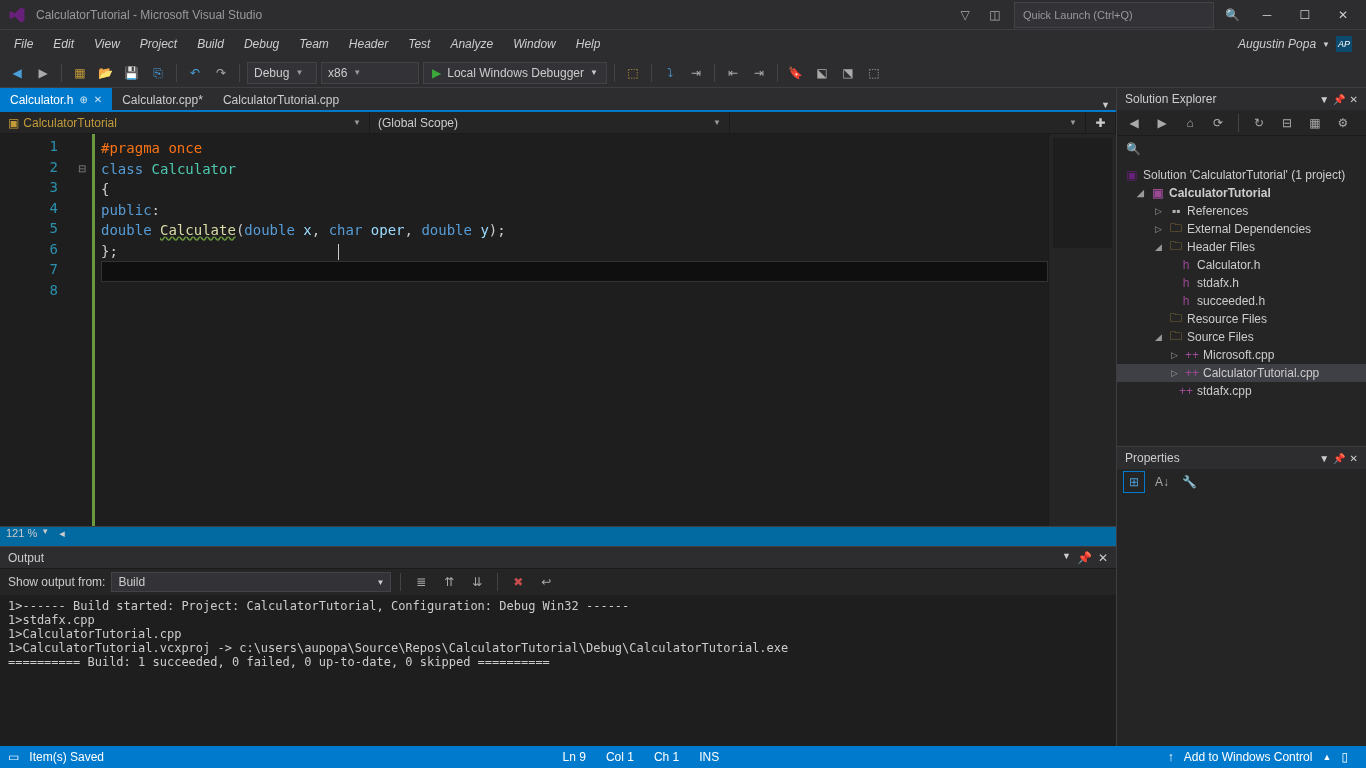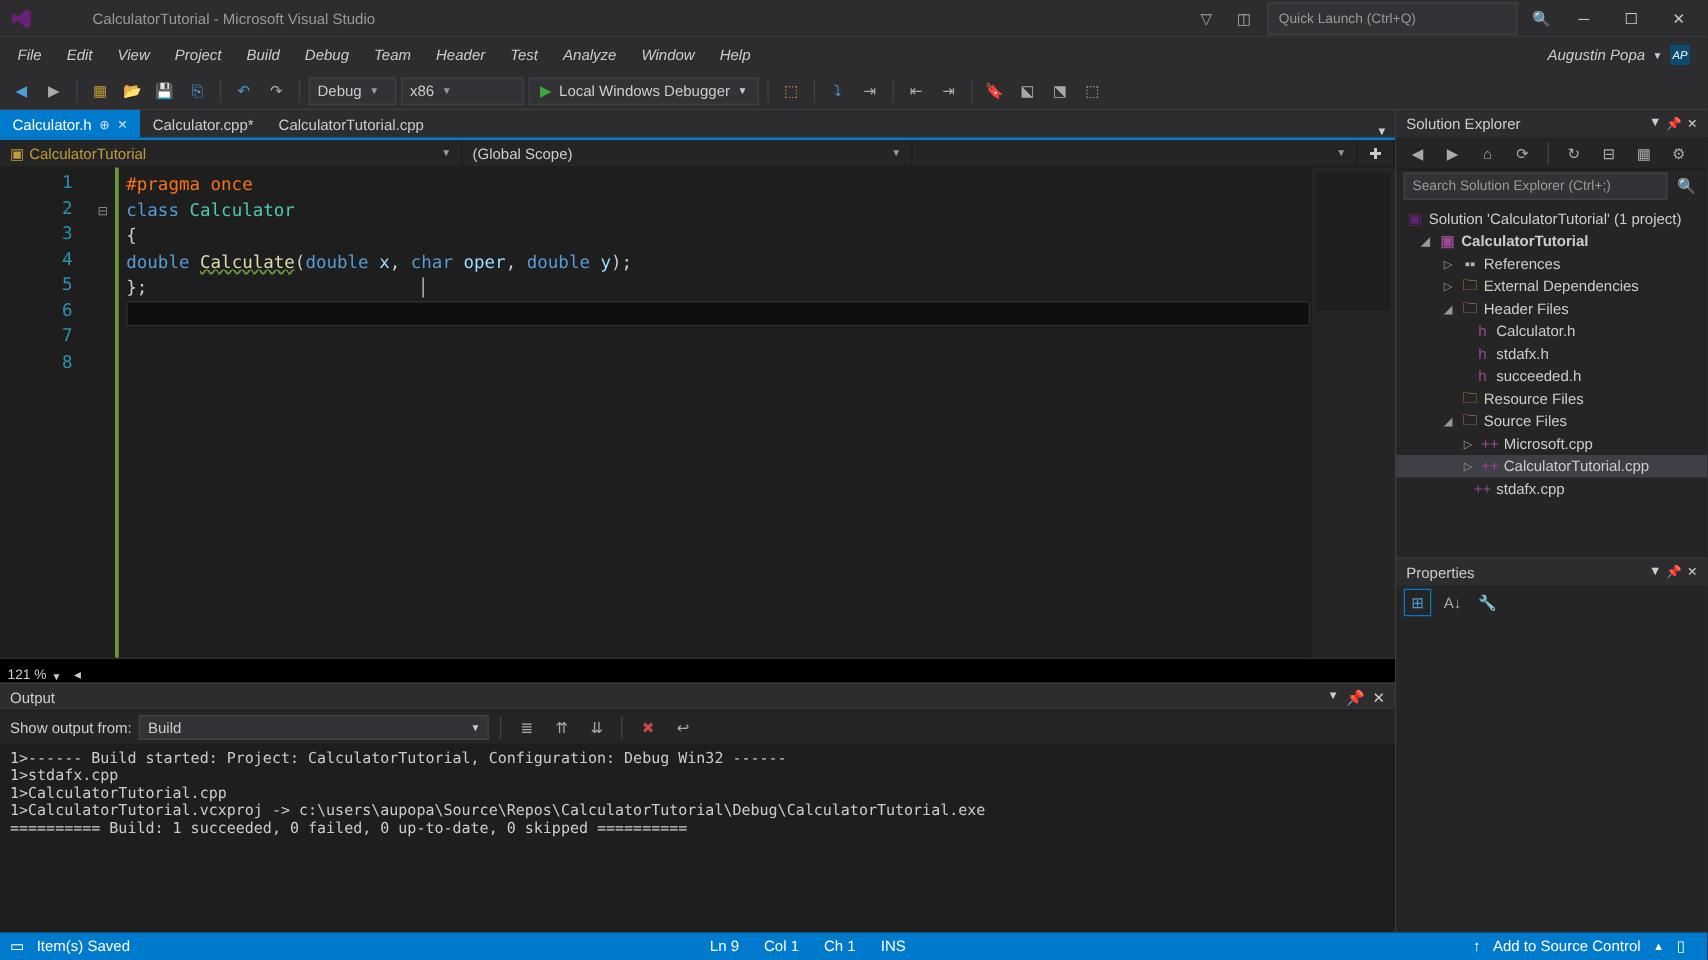--- a/index.html
+++ b/index.html
@@ -16,21 +16,21 @@
 }
 .titlebar {
   height: 30px;
   background: #2d2d30;
   display: flex;
   align-items: center;
   padding: 0 8px;
   border-bottom: 1px solid #3e3e42;
 }
 .titlebar .vs-logo { width: 18px; height: 18px; margin-right: 10px; }
-.titlebar .title { color: #999; font-size: 12px; flex: 0 0 auto; margin-left: 38px; }
+.titlebar .title { color: #999; font-size: 12px; flex: 0 0 auto; }
 .titlebar .spacer { flex: 1; }
 .titlebar .right { display: flex; align-items: center; gap: 8px; }
 .quick-launch {
   background: #333337; border: 1px solid #434346;
   height: 26px; width: 200px; padding: 0 8px;
   color: #999; font-size: 11px; display: flex; align-items: center;
 }
 .win-btn { width: 30px; height: 22px; display: flex; align-items: center; justify-content: center; color: #ccc; }
 .menubar {
   height: 28px; background: #2d2d30;
@@ -106,23 +106,23 @@
 }
 .code .kw { color: #569cd6; }
 .code .type { color: #4ec9b0; }
 .code .preproc { color: #f97316; }
 .code .ident { color: #dcdcaa; }
 .code .param { color: #9cdcfe; }
 .code .punct { color: #ccc; }
 .minimap { width: 68px; background: #252526; border-left: 1px solid #1b1b1c; position: relative; }
 .minimap .box { position: absolute; left: 4px; right: 4px; background: #1e1e1e; }
 .editor-status {
-  height: 20px; background: #000000;
+  height: 20px; background: #0369a1;
   border-top: 1px solid #3e3e42;
-  display: flex; align-items: flex-end; padding: 0 6px;
+  display: flex; align-items: flex-start; padding: 0 6px;
   font-size: 11px; color: #ccc;
 }
 .editor-status .arrow { margin: 0 4px; }
 .output-panel { flex: 0 0 200px; display: flex; flex-direction: column; border-top: 1px solid #3e3e42; }
 .panel-title {
   height: 22px; background: #2d2d30;
   display: flex; align-items: center; padding: 0 8px;
   font-size: 12px; color: #ccc;
   border-bottom: 1px solid #1b1b1c;
 }
@@ -323,20 +323,21 @@
           <div class="fold"></div>
           <div class="fold"></div>
           <div class="fold"></div>
           <div class="fold"></div>
           <div class="fold"></div>
       </div>
       <div class="code">
 <div><span class="preproc">#pragma once</span></div>
 <div><span class="kw">class</span> <span class="type">Calculator</span></div>
 <div><span class="punct">{</span></div>
+<div><span class="kw">public</span><span class="punct">:</span></div>
 <div>    <span class="kw">double</span> <span class="ident" style="text-decoration: underline wavy #6b9a3e;">Calculate</span><span class="punct">(</span><span class="kw">double</span> <span class="param">x</span><span class="punct">,</span> <span class="kw">char</span> <span class="param">oper</span><span class="punct">,</span> <span class="kw">double</span> <span class="param">y</span><span class="punct">);</span></div>
 <div><span class="punct">};</span><span class="cursor-caret"></span></div>
 <div style="background:#0f0f0f;height:20.5px;border:1px solid #333">&nbsp;</div>
 <div>&nbsp;</div>
       </div>
       <div class="minimap">
         <div class="box" style="top:4px;height:110px"></div>
       </div>
     </div>
 
@@ -393,23 +394,20 @@
         <span class="tb-btn">▶</span>
         <span class="tb-btn">⌂</span>
         <span class="tb-btn">⟳</span>
         <span class="tb-sep"></span>
         <span class="tb-btn">↻</span>
         <span class="tb-btn">⊟</span>
         <span class="tb-btn">▦</span>
         <span class="tb-btn">⚙</span>
       </div>
       <div style="display:flex;padding:2px 6px;gap:4px">
-        <div class="se-search" style="flex:1">
-          <span>Search Solution Explorer (Ctrl+;)</span>
-        </div>
         <span class="tb-btn">🔍</span>
       </div>
       <div class="tree">
         <div class="tree-row">
           <span class="ico ico-sln">▣</span>
           <span>Solution 'CalculatorTutorial' (1 project)</span>
         </div>
         <div class="tree-row bold" style="padding-left:20px">
           <span class="exp">◢</span>
           <span class="ico ico-proj">▣</span>
@@ -492,17 +490,17 @@
   <span>▭</span>
   <span class="cell">Item(s) Saved</span>
   <div class="fill"></div>
   <span class="cell">Ln 9</span>
   <span class="cell">Col 1</span>
   <span class="cell">Ch 1</span>
   <span class="cell">INS</span>
   <div class="fill"></div>
   <div class="right">
     <span>↑</span>
-    <span class="cell">Add to Source Control</span>
+    <span class="cell">Add to Windows Control</span>
     <span style="font-size:9px">▲</span>
     <span class="cell">▯</span>
   </div>
 </div>
 
 </body></html>

